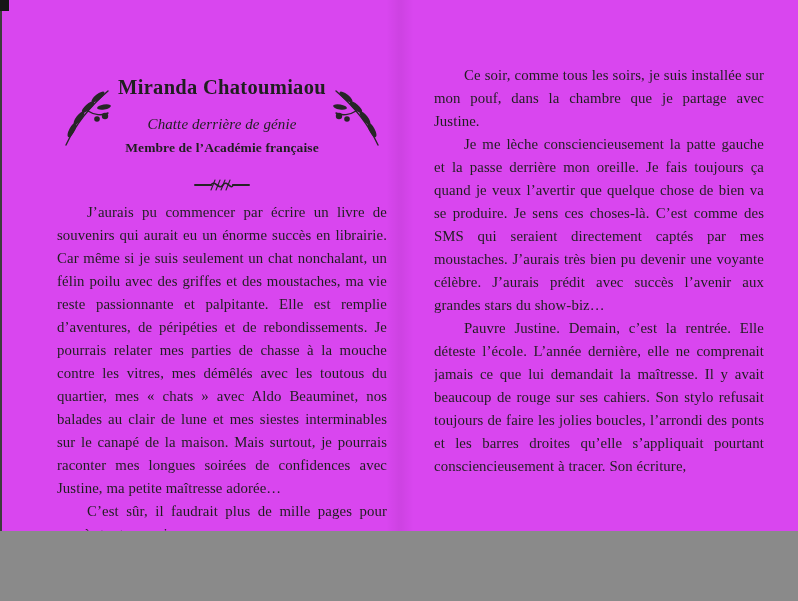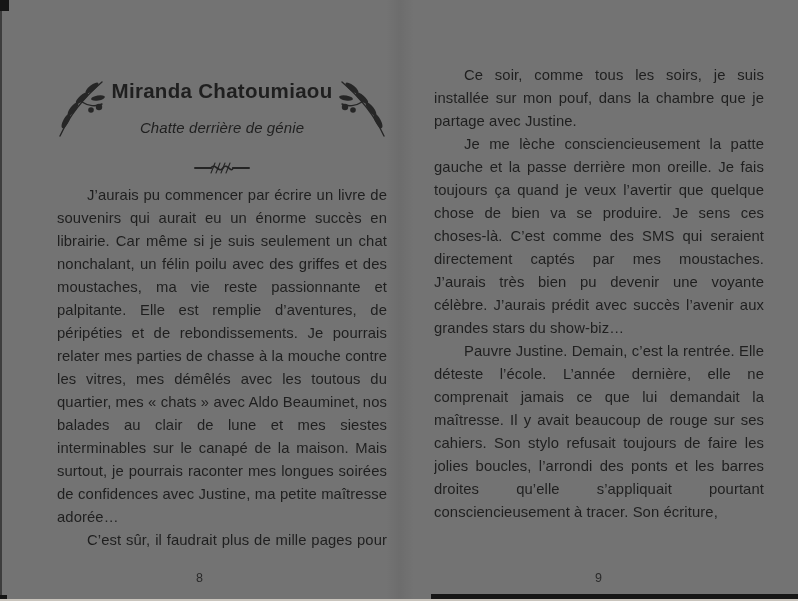--- a/index.html
+++ b/index.html
@@ -1,19 +1,19 @@
 <!DOCTYPE html>
 <html lang="fr"><head>
 <meta charset="utf-8">
 <style>
   html,body{margin:0;padding:0;}
   body{background:#8a8a8a;}
   .screen{
-    position:relative;width:798px;height:601px;margin:0 auto;background:#737373;
-    overflow:hidden;font-family:Liberation Sans, sans-serif;color:#1f1f1f;
+    position:relative;width:798px;height:531px;margin:0 auto;background:#d946ef;
+    overflow:hidden;font-family:Liberation Serif, serif;color:#1f1f1f;
   }
   .page-col{
     position:absolute;width:330px;text-align:justify;font-size:14.8px;line-height:23px;
     letter-spacing:.1px;
   }
   .page-col p{margin:0;text-indent:30px;hyphens:auto;-webkit-hyphens:auto;}
   .left-col{left:57px;top:70px;}
   .right-col{left:434px;top:64px;max-height:506px;overflow:hidden;}
   .chapter-header{display:flex;align-items:center;justify-content:center;gap:4px;text-align:center;padding-top:6px;}
   .titles{flex:0 0 auto;padding:0 2px;min-width:196px;}
@@ -61,20 +61,21 @@
             <ellipse cx="14" cy="45" rx="8" ry="2.8" transform="rotate(-62 14 45)"></ellipse>
             <ellipse cx="46" cy="22" rx="7" ry="2.5" transform="rotate(-10 46 22)"></ellipse>
             <circle cx="47" cy="31" r="3.2"></circle>
             <circle cx="39" cy="34" r="2.8"></circle>
           </g>
         </svg>
       </span>
       <div class="titles">
         <h1 class="chapter-title">Miranda Chatoumiaou</h1>
         <p class="chapter-subtitle">Chatte derrière de génie</p>
+        <p class="chapter-affiliation">Membre de l’Académie française</p>
       </div>
       <span class="branch mirrored">
         <svg width="54" height="66" viewBox="0 0 54 66" aria-hidden="true">
           <g stroke="#262626" stroke-width="1.4" fill="none" stroke-linecap="round">
             <path d="M50 6 C 36 18, 20 34, 8 60"></path>
             <path d="M30 26 C 36 30, 44 31, 50 28"></path>
           </g>
           <g fill="#262626">
             <ellipse cx="40" cy="12" rx="8" ry="2.8" transform="rotate(-38 40 12)"></ellipse>
             <ellipse cx="30" cy="22" rx="8" ry="2.8" transform="rotate(-42 30 22)"></ellipse>

